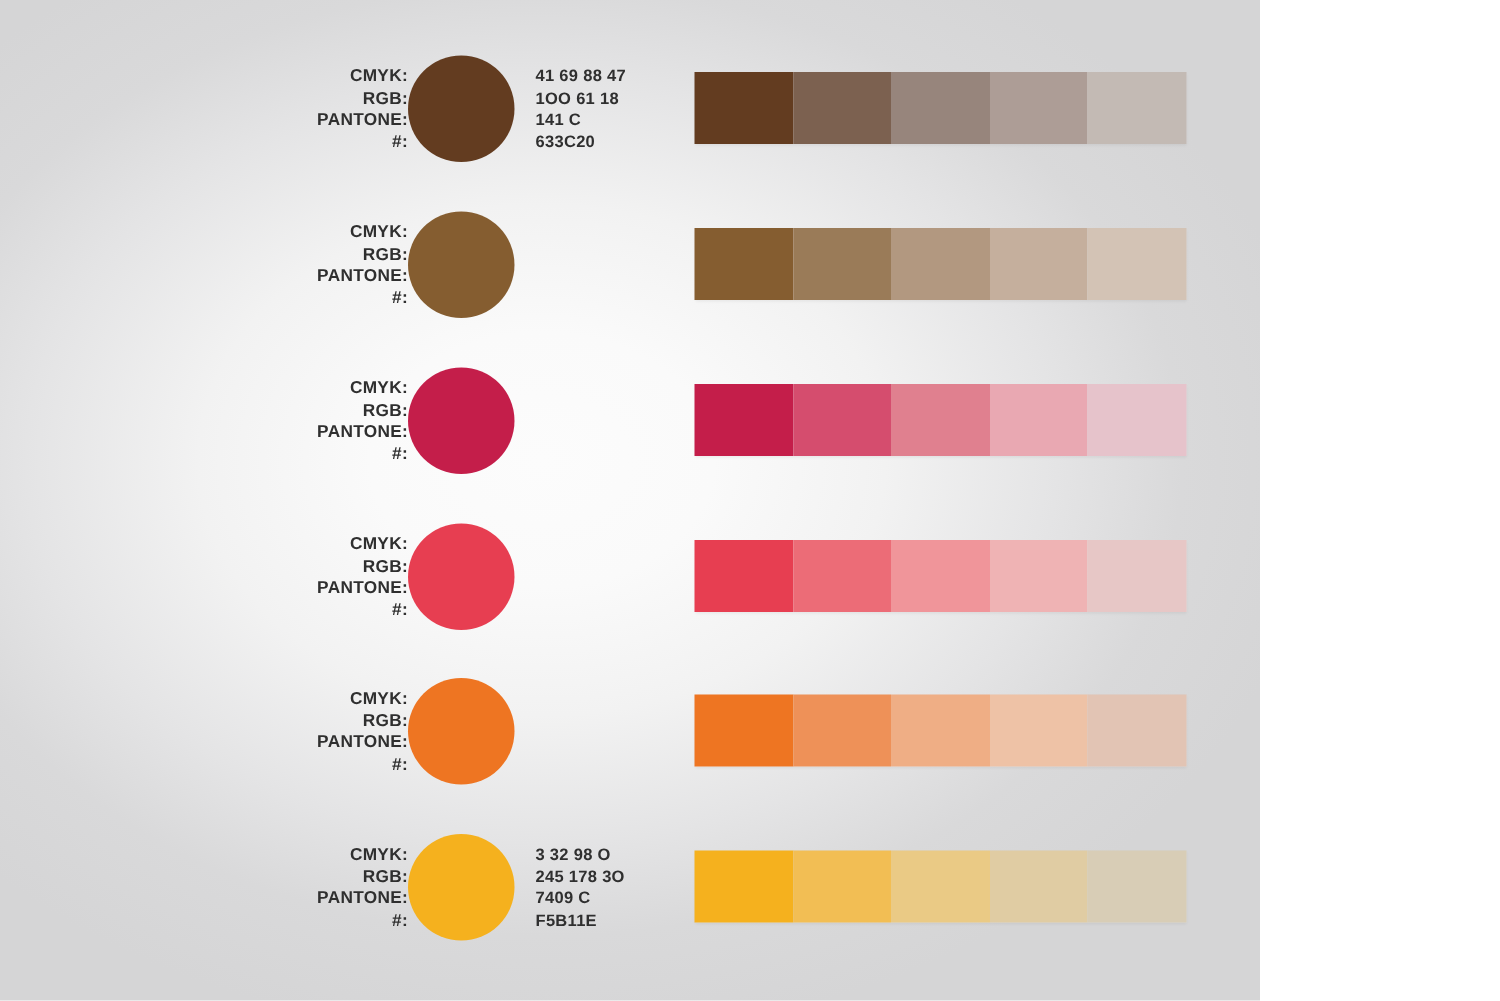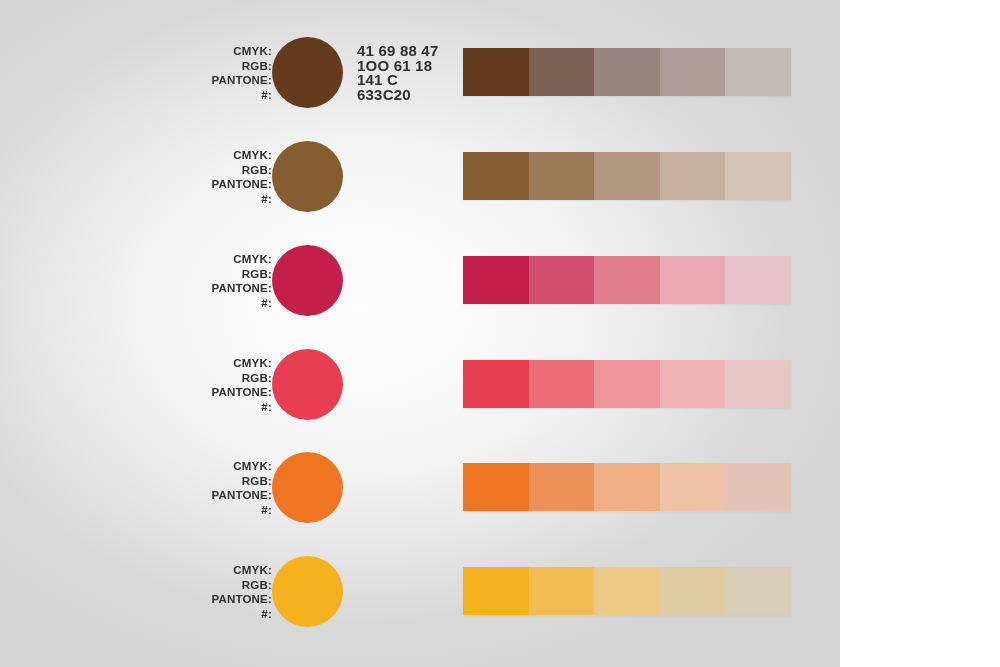--- a/index.html
+++ b/index.html
@@ -67,21 +67,21 @@
     border-radius: 50%;
   }
 
   
   .values {
     position: absolute;
     left: 357px;
     top: 11px;
     width: 110px;
     text-align: left;
-    font-size: 15px;
+    font-size: 11px;
     line-height: 14.6px;
     letter-spacing: 0.2px;
     color: #2f2f2f;
     font-weight: 700;
   }
   .values div { white-space: nowrap; }
 
   
   .tint-bar {
     position: absolute;
@@ -195,20 +195,26 @@
     </div>
 
     <div class="color-row" style="top:552px;">
       <div class="labels">
         <div>CMYK:</div>
         <div>RGB:</div>
         <div>PANTONE:</div>
         <div>#:</div>
       </div>
       <div class="swatch-circle" style="background: rgb(245, 177, 30);"></div>
+      <div class="values">
+        <div>3  32  98  O</div>
+        <div>245  178  3O</div>
+        <div>7409 C</div>
+        <div>F5B11E</div>
+      </div>
       <div class="tint-bar">
           <div class="tint" style="background: rgb(245, 177, 30);"></div>
           <div class="tint" style="background: rgb(242, 190, 84);"></div>
           <div class="tint" style="background: rgb(234, 202, 133);"></div>
           <div class="tint" style="background: rgb(224, 204, 163);"></div>
           <div class="tint" style="background: rgb(216, 205, 182);"></div>
         </div>
     </div>
 
   </div>

